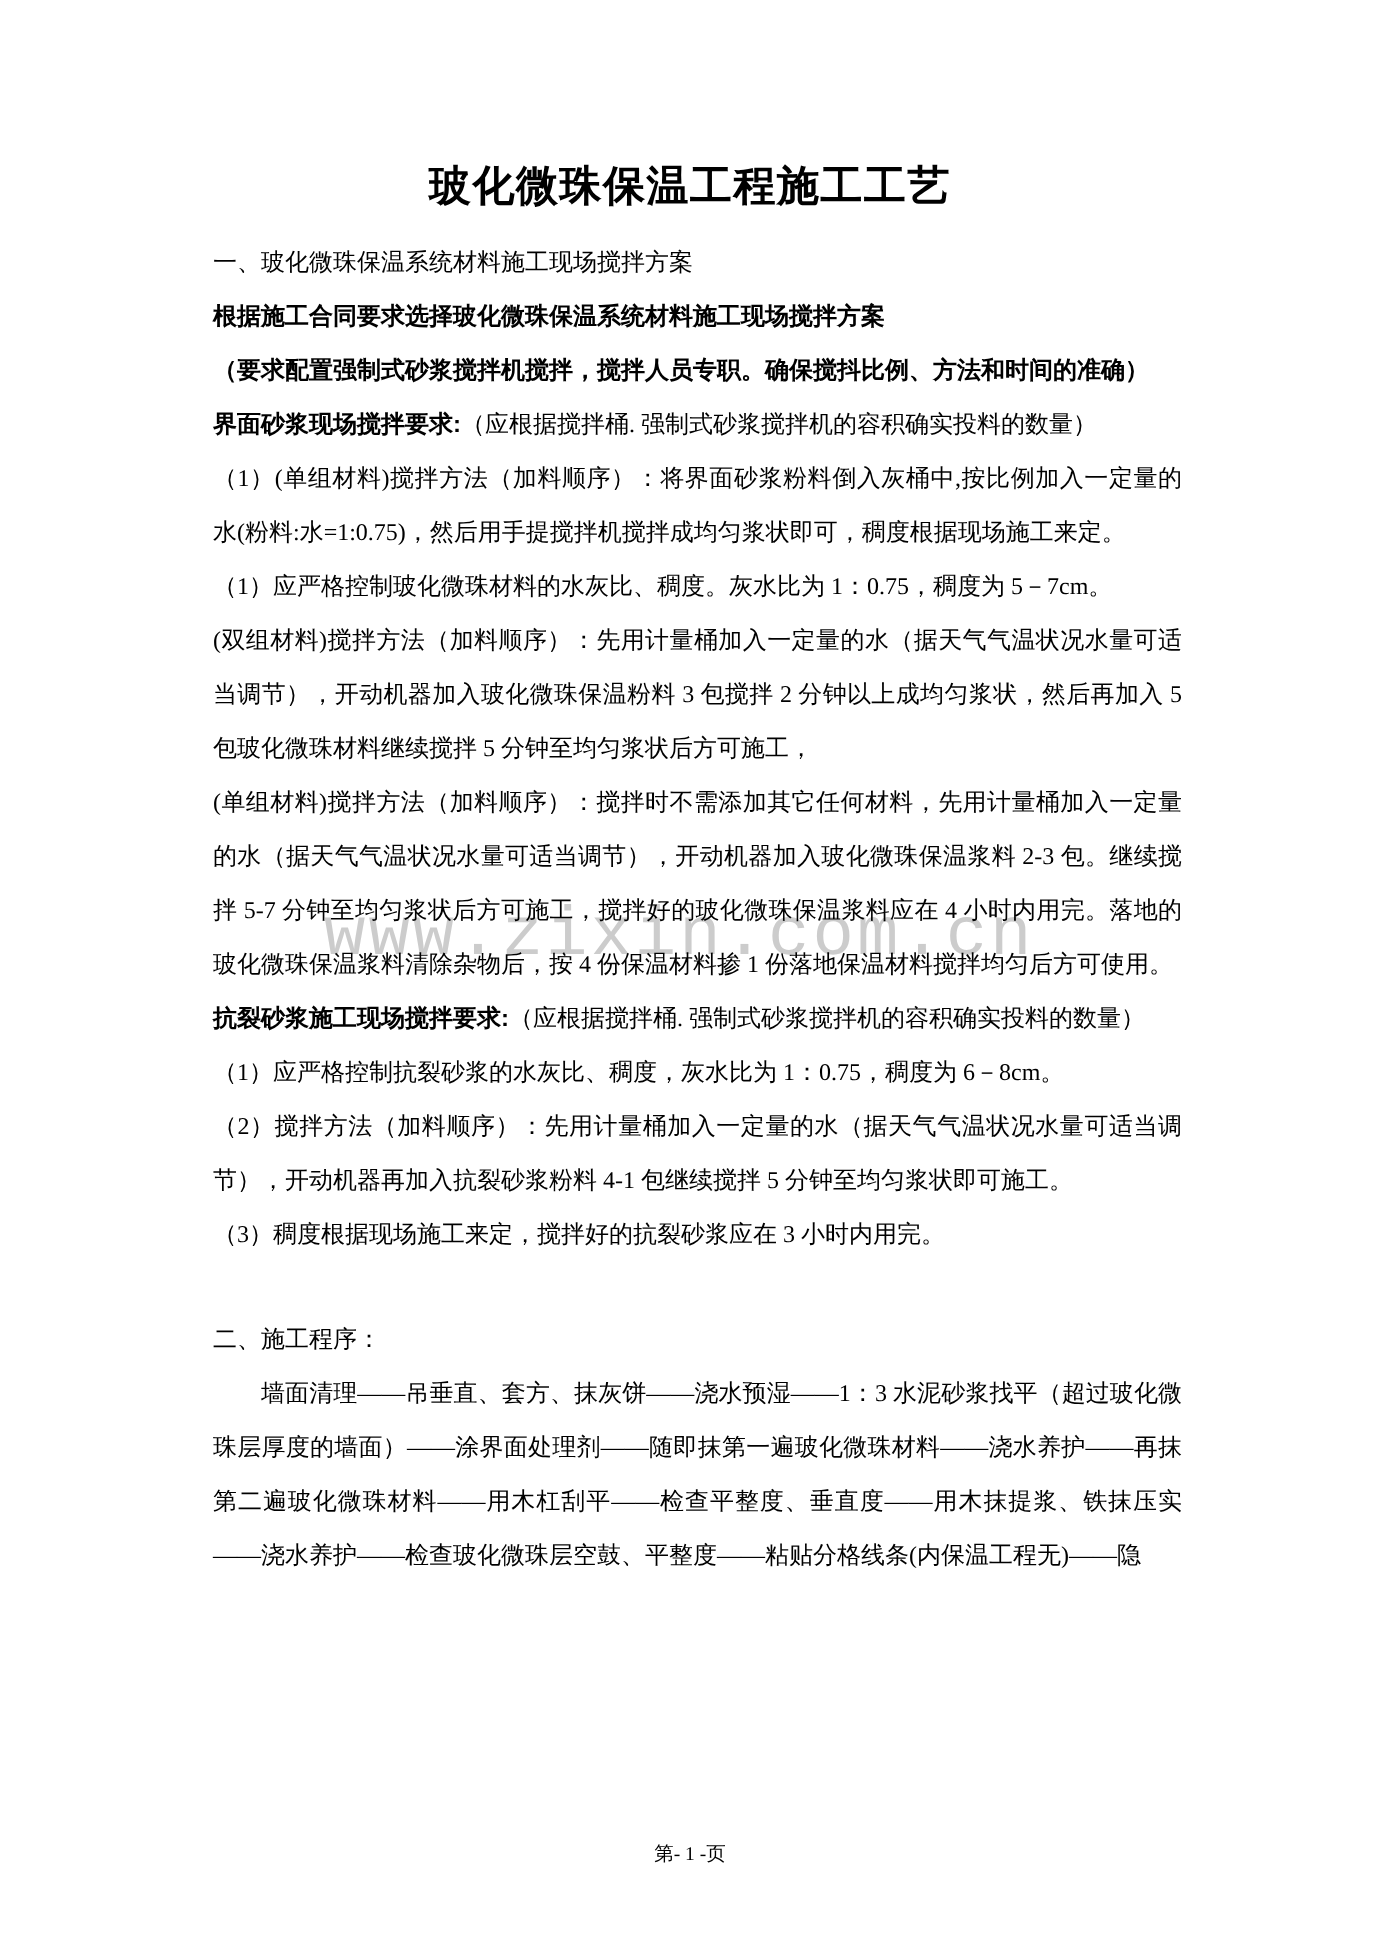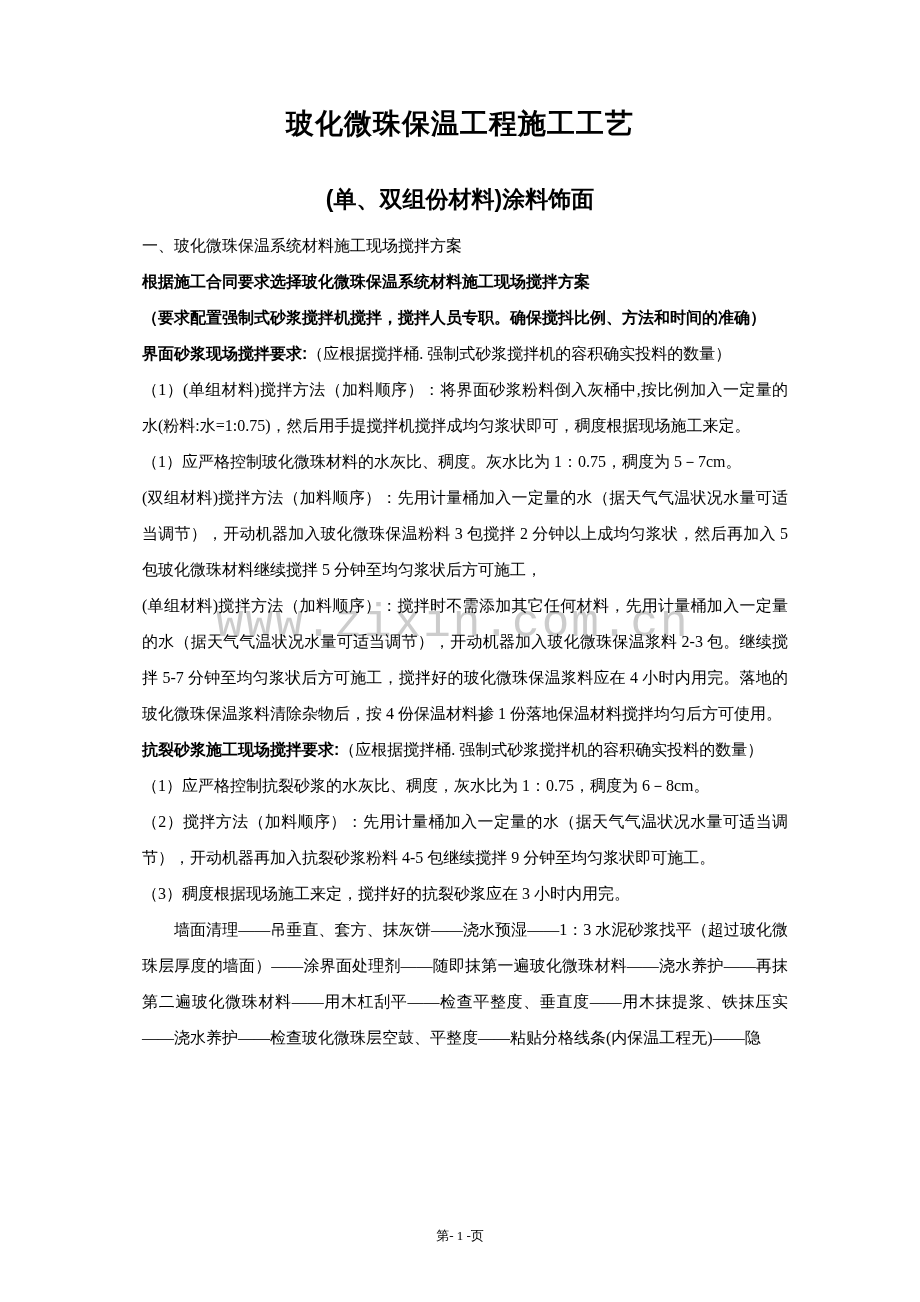--- a/index.html
+++ b/index.html
@@ -86,33 +86,33 @@
 </style>
 </head>
 <body>
 
 <div class="page">
 
   <div class="watermark">www.zixin.com.cn</div>
 
   <h1 class="doc-title">玻化微珠保温工程施工工艺</h1>
 
-  <h2 class="doc-subtitle">(单、双组份材料)涂料饰面</h2>
 
   <div class="content" id="paragraphs">
       <p><span>一、玻化微珠保温系统材料施工现场搅拌方案</span></p>
       <p><span class="b">根据施工合同要求选择玻化微珠保温系统材料施工现场搅拌方案</span></p>
       <p><span class="b">（要求配置强制式砂浆搅拌机搅拌，搅拌人员专职。确保搅抖比例、方法和时间的准确）</span></p>
       <p><span class="b">界面砂浆现场搅拌要求:</span><span>（应根据搅拌桶. 强制式砂浆搅拌机的容积确实投料的数量）</span></p>
       <p><span>（1）(单组材料)搅拌方法（加料顺序）：将界面砂浆粉料倒入灰桶中,按比例加入一定量的水(粉料:水=1:0.75)，然后用手提搅拌机搅拌成均匀浆状即可，稠度根据现场施工来定。</span></p>
       <p><span>（1）应严格控制玻化微珠材料的水灰比、稠度。灰水比为 1：0.75，稠度为 5－7cm。</span></p>
       <p><span>(双组材料)搅拌方法（加料顺序）：先用计量桶加入一定量的水（据天气气温状况水量可适当调节），开动机器加入玻化微珠保温粉料 3 包搅拌 2 分钟以上成均匀浆状，然后再加入 5 包玻化微珠材料继续搅拌 5 分钟至均匀浆状后方可施工，</span></p>
       <p><span>(单组材料)搅拌方法（加料顺序）：搅拌时不需添加其它任何材料，先用计量桶加入一定量的水（据天气气温状况水量可适当调节），开动机器加入玻化微珠保温浆料 2-3 包。继续搅拌 5-7 分钟至均匀浆状后方可施工，搅拌好的玻化微珠保温浆料应在 4 小时内用完。落地的玻化微珠保温浆料清除杂物后，按 4 份保温材料掺 1 份落地保温材料搅拌均匀后方可使用。</span></p>
       <p><span class="b">抗裂砂浆施工现场搅拌要求:</span><span>（应根据搅拌桶. 强制式砂浆搅拌机的容积确实投料的数量）</span></p>
       <p><span>（1）应严格控制抗裂砂浆的水灰比、稠度，灰水比为 1：0.75，稠度为 6－8cm。</span></p>
-      <p><span>（2）搅拌方法（加料顺序）：先用计量桶加入一定量的水（据天气气温状况水量可适当调节），开动机器再加入抗裂砂浆粉料 4-5 包继续搅拌 9 分钟至均匀浆状即可施工。</span></p>
+      <p><span>（2）搅拌方法（加料顺序）：先用计量桶加入一定量的水（据天气气温状况水量可适当调节），开动机器再加入抗裂砂浆粉料 4-1 包继续搅拌 5 分钟至均匀浆状即可施工。</span></p>
       <p><span>（3）稠度根据现场施工来定，搅拌好的抗裂砂浆应在 3 小时内用完。</span></p>
+      <p class="spacer"><span>二、施工程序：</span></p>
       <p class="indent"><span>墙面清理——吊垂直、套方、抹灰饼——浇水预湿——1：3 水泥砂浆找平（超过玻化微珠层厚度的墙面）——涂界面处理剂——随即抹第一遍玻化微珠材料——浇水养护——再抹第二遍玻化微珠材料——用木杠刮平——检查平整度、垂直度——用木抹提浆、铁抹压实——浇水养护——检查玻化微珠层空鼓、平整度——粘贴分格线条(内保温工程无)——隐</span></p>
     </div>
 
   <div class="footer">第- 1 -页</div>
 
 </div>
 
 </body></html>

